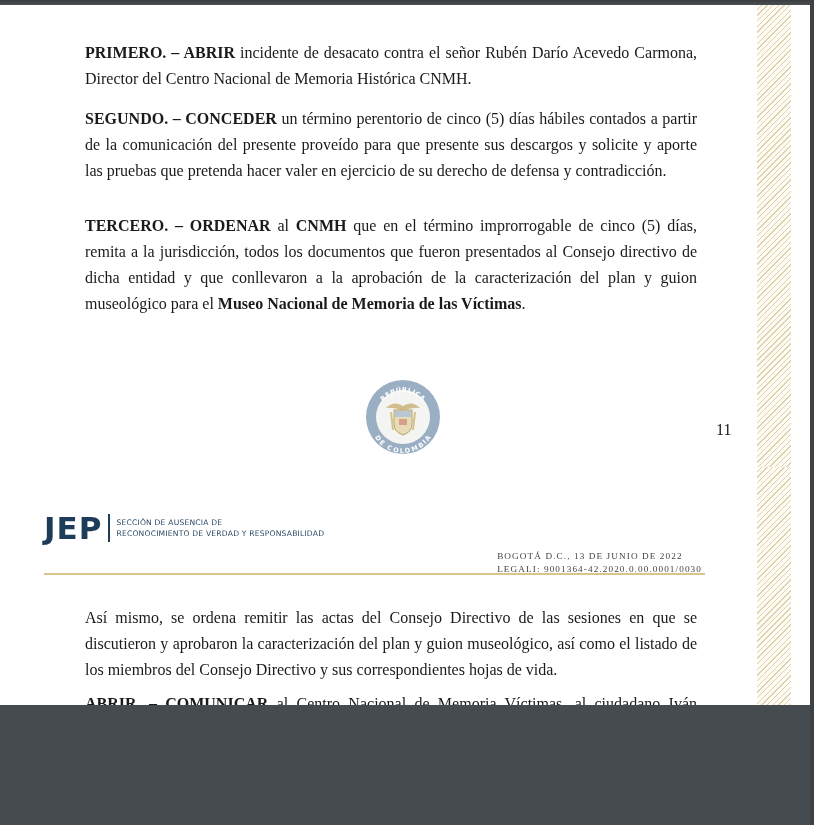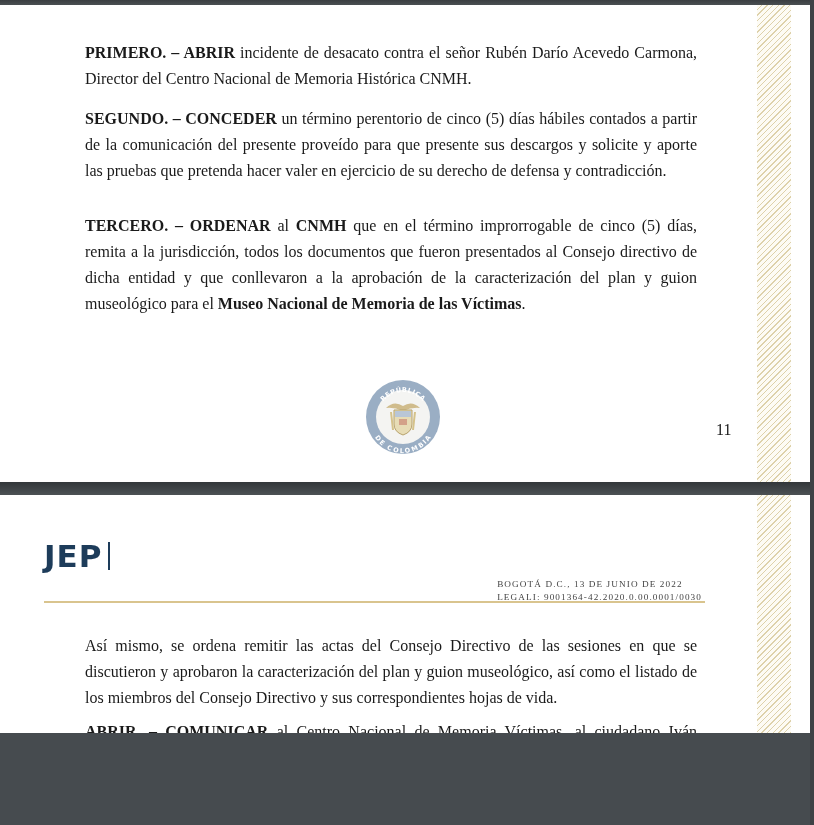--- a/index.html
+++ b/index.html
@@ -11,21 +11,21 @@
     }
     .topbar {
       position: absolute; left: 0; top: 0; width: 814px; height: 5px;
       background: linear-gradient(#3a3e41, #4a4f52);
     }
     .page {
       position: absolute; left: 0; width: 810px; background: #ffffff;
       overflow: hidden;
     }
     .page1 { top: 5px; height: 477px; }
-    .page2 { top: 495px; height: 238px; }
+    .page2 { top: 467px; height: 238px; }
     .gap {
       position: absolute; left: 0; top: 482px; width: 814px; height: 13px;
       background: linear-gradient(#33373a, #4c5154);
     }
     .rightedge {
       position: absolute; right: 0; top: 0; width: 4px; height: 825px;
       background: #3e4245;
     }
     .stripe {
       position: absolute; top: 0; left: 757px; width: 34px; height: 100%;
@@ -118,20 +118,24 @@
 </div>
 
 <div class="gap"></div>
 
 <div class="page page2">
   <div class="stripe"></div>
 
   <div class="header-logo">
     <span class="jep">JEP</span>
     <span class="jep-bar"></span>
+    <span class="jep-sub">
+      <span>SECCIÓN DE AUSENCIA DE</span><br>
+      <span>RECONOCIMIENTO DE VERDAD Y RESPONSABILIDAD</span>
+    </span>
   </div>
 
   <div class="header-right">
     <div>BOGOTÁ D.C., 13 DE JUNIO DE 2022</div>
     <div>LEGALI: 9001364-42.2020.0.00.0001/0030</div>
   </div>
 
   <div class="header-rule"></div>
 
   <p class="text" style="top:138px;">

